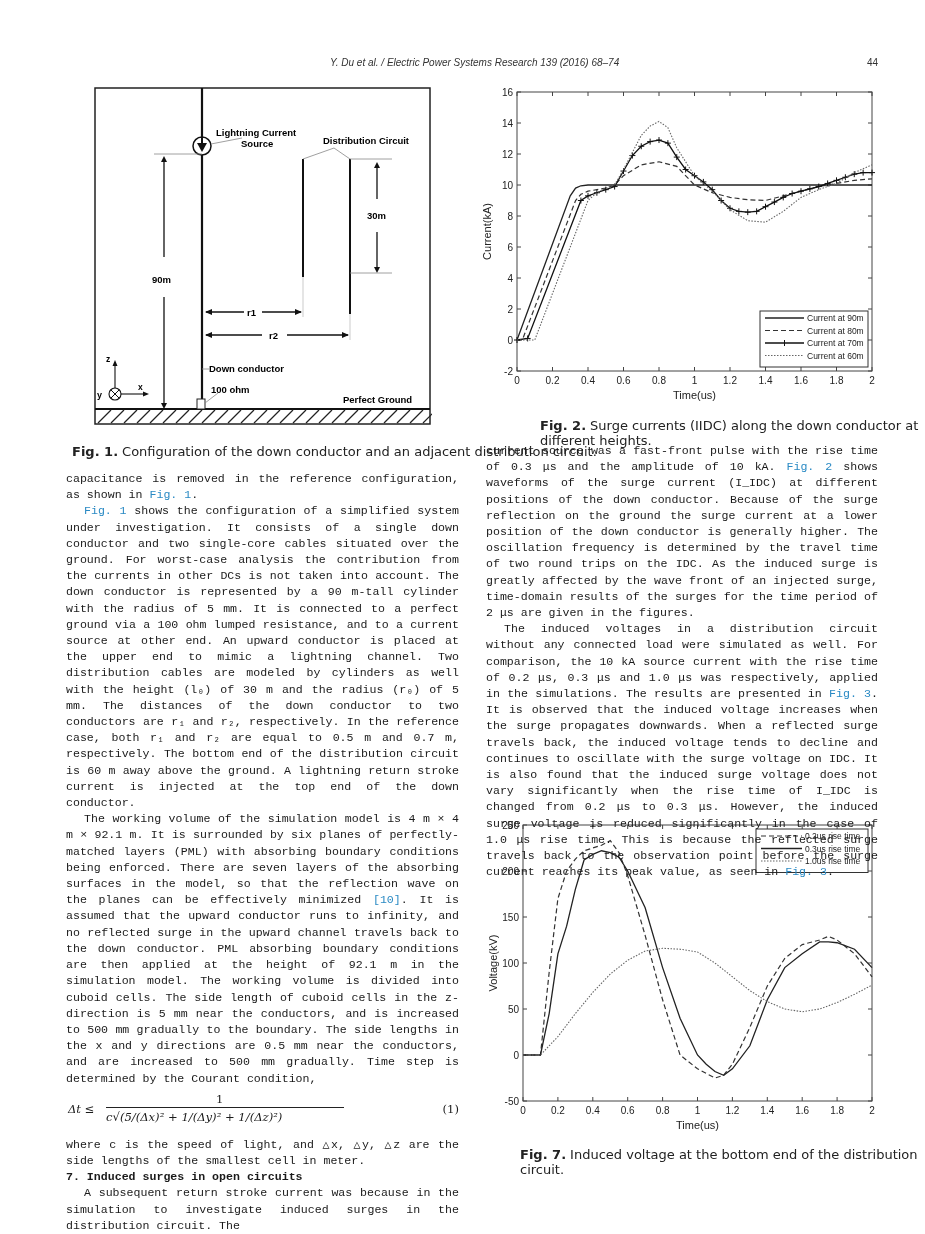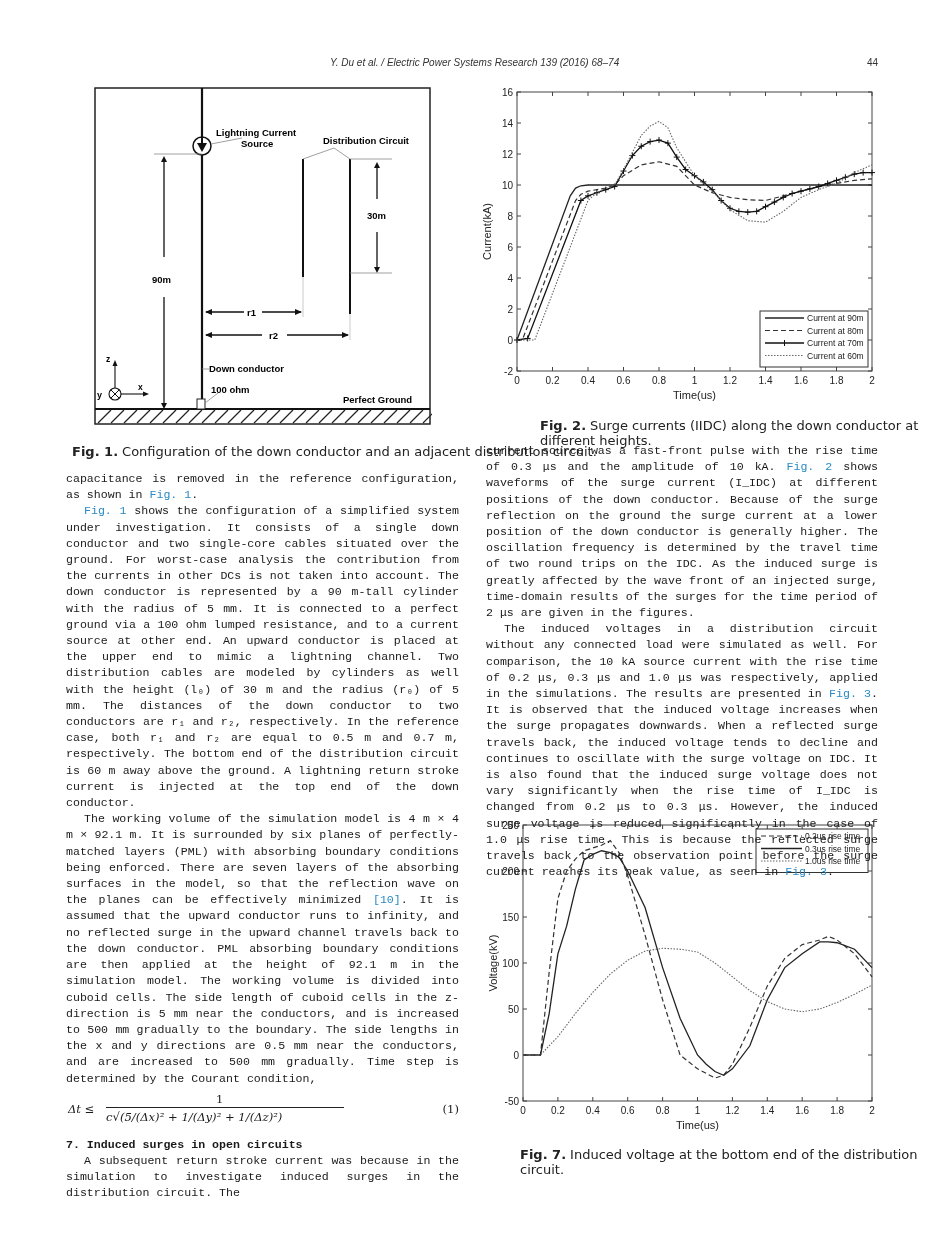--- a/index.html
+++ b/index.html
@@ -329,20 +329,21 @@
   <p><span>capacitance is removed in the reference configuration, as shown in </span><span class="link">Fig. 1</span><span>.</span></p>
   <p class="ind"><span class="link">Fig. 1</span><span> shows the configuration of a simplified system under investigation. It consists of a single down conductor and two single-core cables situated over the ground. For worst-case analysis the contribution from the currents in other DCs is not taken into account. The down conductor is represented by a 90 m-tall cylinder with the radius of 5 mm. It is connected to a perfect ground via a 100 ohm lumped resistance, and to a current source at other end. An upward conductor is placed at the upper end to mimic a lightning channel. Two distribution cables are modeled by cylinders as well with the height (l₀) of 30 m and the radius (r₀) of 5 mm. The distances of the down conductor to two conductors are r₁ and r₂, respectively. In the reference case, both r₁ and r₂ are equal to 0.5 m and 0.7 m, respectively. The bottom end of the distribution circuit is 60 m away above the ground. A lightning return stroke current is injected at the top end of the down conductor.</span></p>
   <p class="ind"><span>The working volume of the simulation model is 4 m × 4 m × 92.1 m. It is surrounded by six planes of perfectly-matched layers (PML) with absorbing boundary conditions being enforced. There are seven layers of the absorbing surfaces in the model, so that the reflection wave on the planes can be effectively minimized </span><span class="link">[10]</span><span>. It is assumed that the upward conductor runs to infinity, and no reflected surge in the upward channel travels back to the down conductor. PML absorbing boundary conditions are then applied at the height of 92.1 m in the simulation model. The working volume is divided into cuboid cells. The side length of cuboid cells in the z-direction is 5 mm near the conductors, and is increased to 500 mm gradually to the boundary. The side lengths in the x and y directions are 0.5 mm near the conductors, and are increased to 500 mm gradually. Time step is determined by the Courant condition,</span></p>
   <div class="eq">
     <span class="lhs">Δt ≤</span>
     <span class="num">1</span>
     <span class="bar"></span>
     <span class="den">c√(5/(Δx)² + 1/(Δy)² + 1/(Δz)²)</span>
     <span class="no">(1)</span>
   </div>
+  <p>where c is the speed of light, and △x, △y, △z are the side lengths of the smallest cell in meter.</p>
   <p class="sec">7.  Induced surges in open circuits</p>
   <p class="ind">A subsequent return stroke current was because in the simulation to investigate induced surges in the distribution circuit. The</p>
 </div>
 
 <div class="col" style="left:486px;top:443px;width:392px;">
   <p><span>current source was a fast-front pulse with the rise time of 0.3 μs and the amplitude of 10 kA. </span><span class="link">Fig. 2</span><span> shows waveforms of the surge current (I_IDC) at different positions of the down conductor. Because of the surge reflection on the ground the surge current at a lower position of the down conductor is generally higher. The oscillation frequency is determined by the travel time of two round trips on the IDC. As the induced surge is greatly affected by the wave front of an injected surge, time-domain results of the surges for the time period of 2 μs are given in the figures.</span></p>
   <p class="ind"><span>The induced voltages in a distribution circuit without any connected load were simulated as well. For comparison, the 10 kA source current with the rise time of 0.2 μs, 0.3 μs and 1.0 μs was respectively, applied in the simulations. The results are presented in </span><span class="link">Fig. 3</span><span>. It is observed that the induced voltage increases when the surge propagates downwards. When a reflected surge travels back, the induced voltage tends to decline and continues to oscillate with the surge voltage on IDC. It is also found that the induced surge voltage does not vary significantly when the rise time of I_IDC is changed from 0.2 μs to 0.3 μs. However, the induced surge voltage is reduced significantly in the case of 1.0 μs rise time. This is because the reflected surge travels back to the observation point before the surge current reaches its peak value, as seen in </span><span class="link">Fig. 3</span><span>.</span></p>
 </div>
 
 </body></html>

